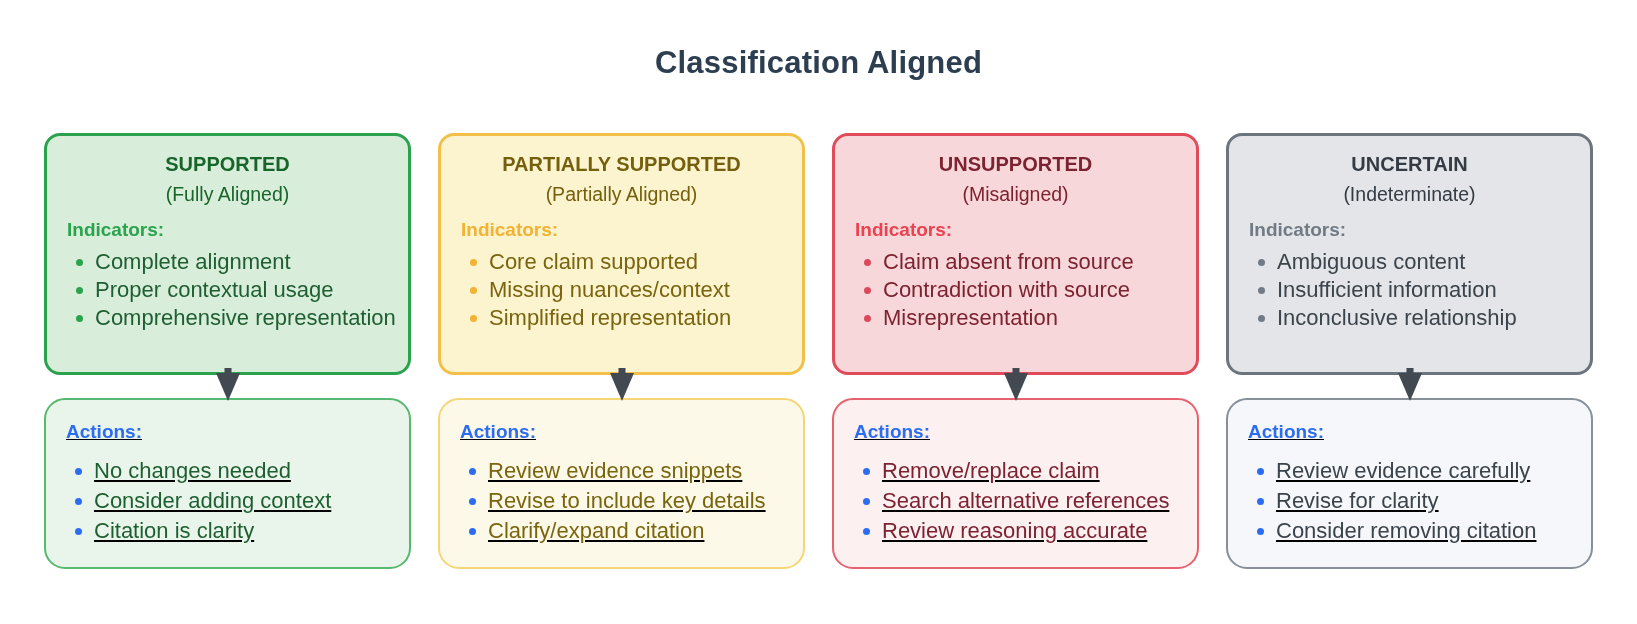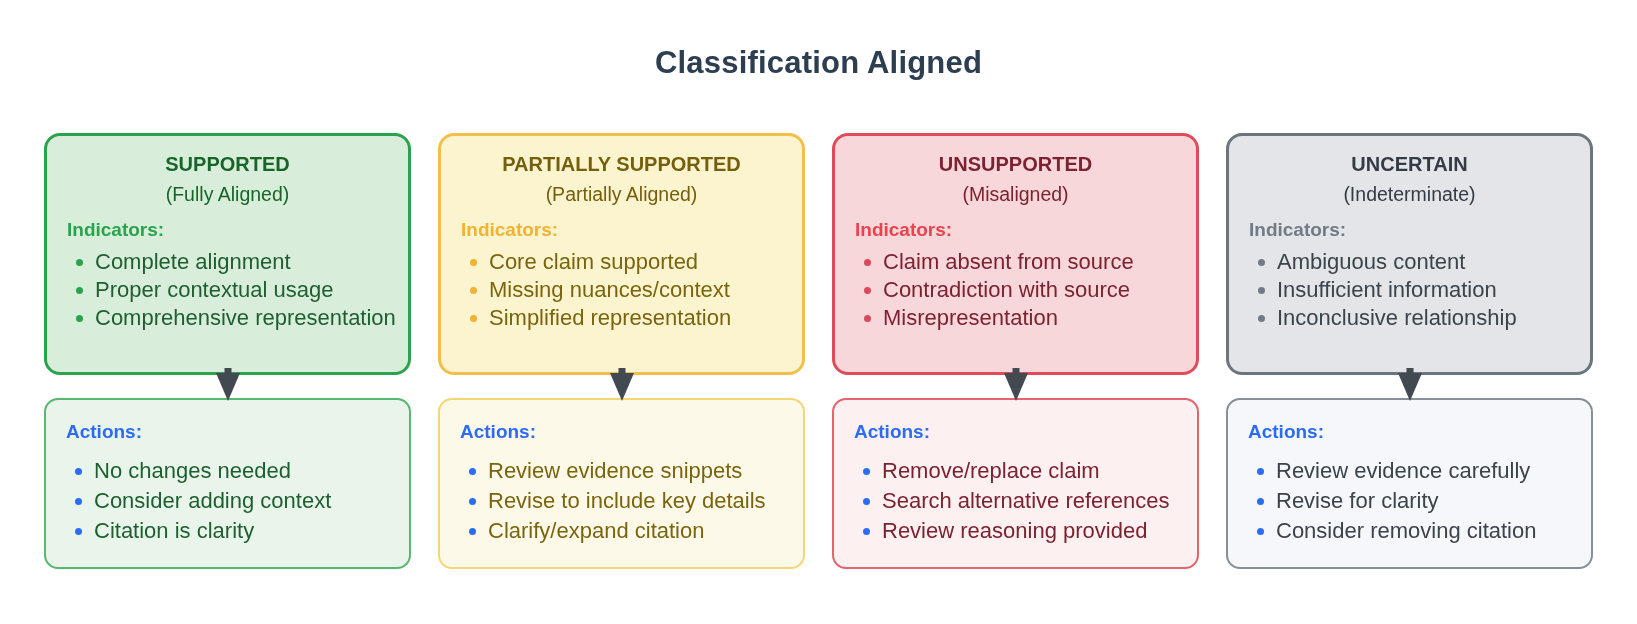--- a/index.html
+++ b/index.html
@@ -100,23 +100,24 @@
     justify-content: center;
   }
   .arrow-wrap svg {
     position: absolute;
     top: -7px;
     z-index: 2;
   }
   .bottom-box {
     background: var(--bot-bg);
     border: 2px solid var(--bot-border);
-    border-radius: 14px;
+    border-radius: 21px;
     min-height: 171px;
     padding: 21px 20px 18px 20px;
+    text-decoration: underline;
   }
   .bottom-box ul.bullet-list {
     margin-top: 13px;
   }
   .bottom-box ul.bullet-list li {
     line-height: 30px;
   }
   .bottom-box ul.bullet-list li::before {
     background: var(--blue);
     top: 11.5px;
@@ -197,21 +198,21 @@
       <svg width="26" height="34" viewBox="0 0 26 34">
         <rect x="9.5" y="0" width="7" height="6" class="arrow-fill" fill="#424950"></rect>
         <polygon points="1,5 25,5 13,33" class="arrow-fill" fill="#424950"></polygon>
       </svg>
     </div>
     <div class="box bottom-box">
       <div class="section-label actions-label">Actions:</div>
       <ul class="bullet-list actions-list">
           <li>Remove/replace claim</li>
           <li>Search alternative references</li>
-          <li>Review reasoning provided</li>
+          <li>Review reasoning accurate</li>
         </ul>
     </div>
   </section>
 
   <section class="column" style="--top-bg: #e3e5e8; --top-border: #6c747d; --title-color: #343b44; --ind-label: #727b85; --bullet: #727b85; --text-color: #3b434b; --bot-bg: #f5f7fa; --bot-border: #878f98;">
     <div class="box top-box">
       <div class="box-title">UNCERTAIN</div>
       <div class="box-subtitle">(Indeterminate)</div>
       <div class="section-label indicators-label">Indicators:</div>
       <ul class="bullet-list indicators-list">

